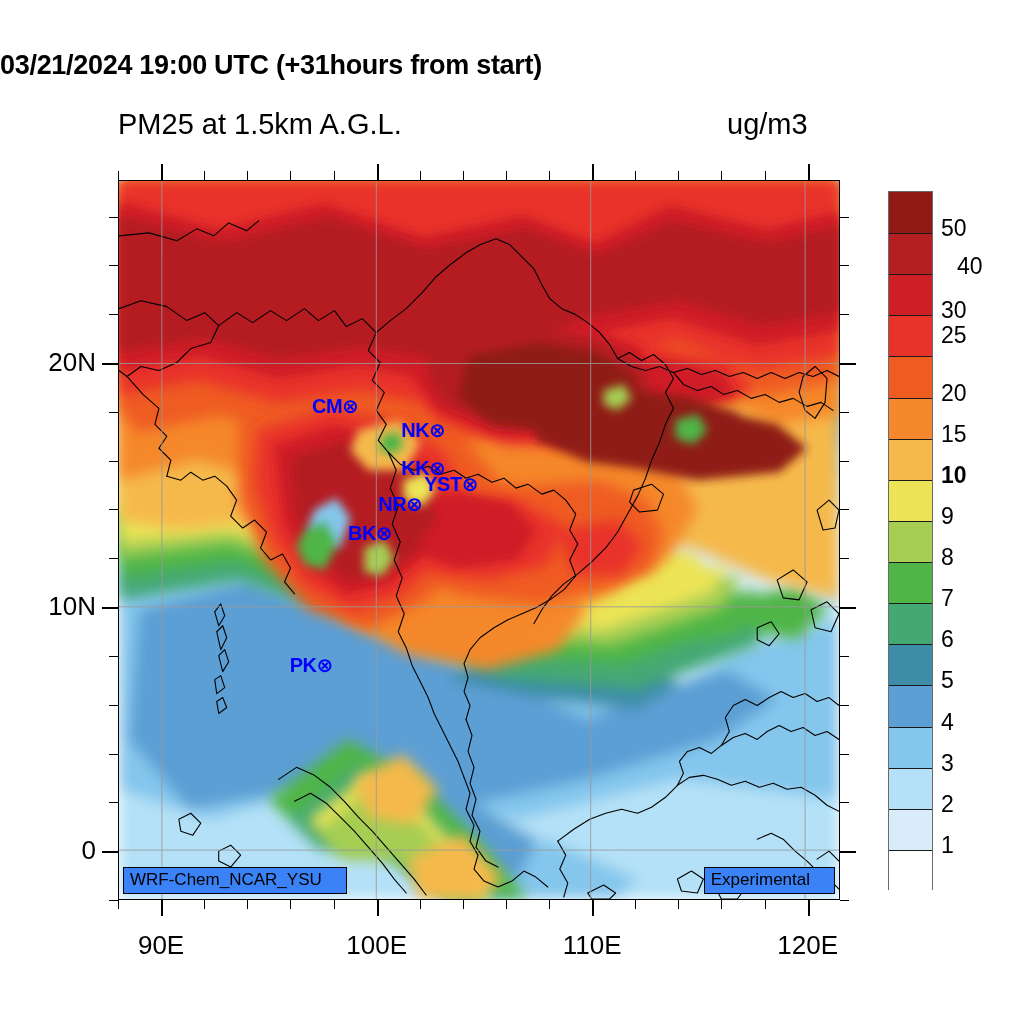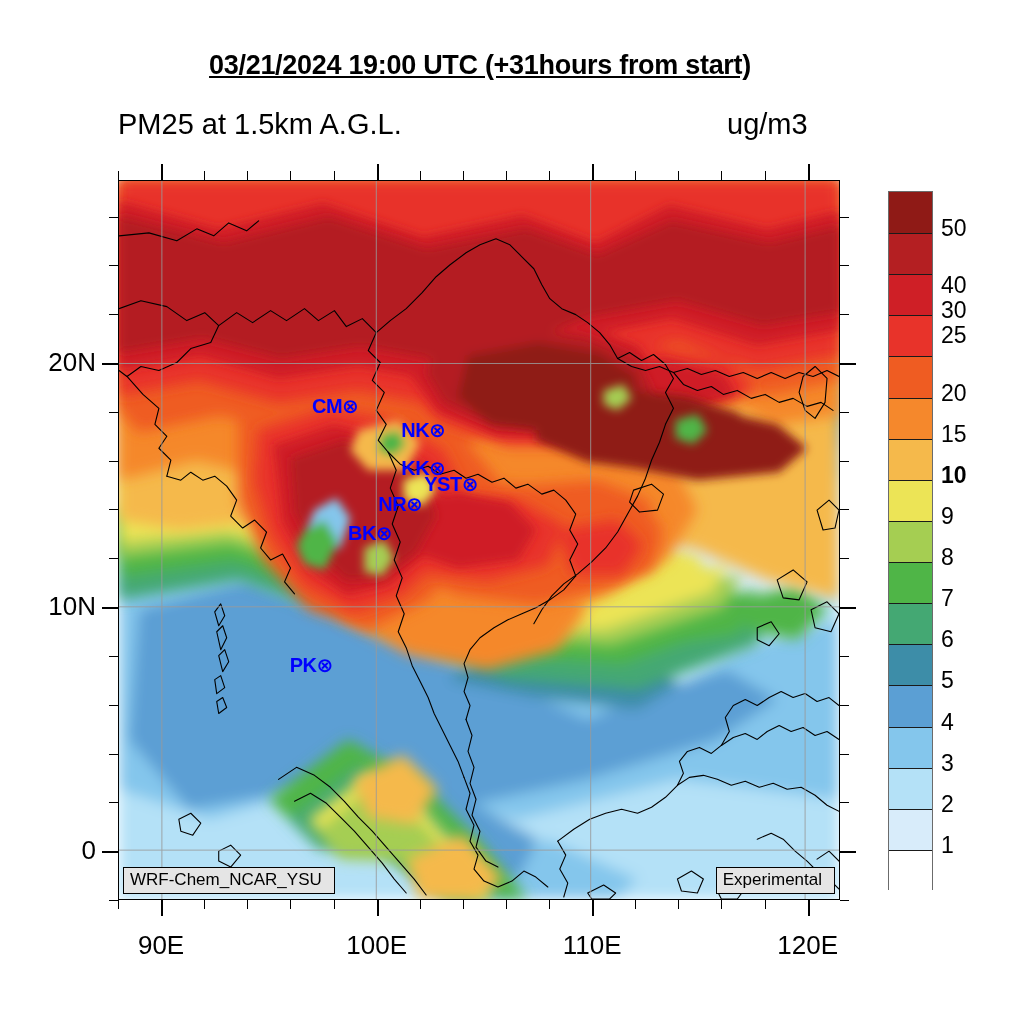--- a/index.html
+++ b/index.html
@@ -2,41 +2,41 @@
 <html><head>
 <meta charset="utf-8">
 <style>
   html,body{margin:0;padding:0;background:#ffffff;}
   body{width:1024px;height:1024px;position:relative;overflow:hidden;
        font-family:"Liberation Sans","DejaVu Sans",sans-serif;color:#000;}
 
   #page{position:absolute;left:0;top:0;width:1024px;height:1024px;}
 
   
-  .title-main{position:absolute;left:0;top:50px;width:960px;text-align:center;
-    font-size:27px;font-weight:bold;letter-spacing:-0.3px;white-space:nowrap;text-decoration:underline;}
+  .title-main{position:absolute;left:0;top:50px;width:960px;text-align:left;
+    font-size:27px;font-weight:bold;letter-spacing:-0.3px;white-space:nowrap;}
   .title-sub{position:absolute;left:118px;top:108px;font-size:29px;white-space:nowrap;}
   .units{position:absolute;left:727px;top:108px;font-size:29px;white-space:nowrap;}
 
   
   #plot{position:absolute;left:118px;top:180px;width:722px;height:720px;
         border:1.5px solid #000;box-sizing:border-box;overflow:hidden;background:#fff;}
   #plot svg{position:absolute;left:0;top:0;width:100%;height:100%;display:block;}
 
   
   .tick{position:absolute;background:#000;}
   .tk-b{width:1px;}
   .tk-l{height:1px;}
   .axlabel{position:absolute;font-size:26px;white-space:nowrap;}
   .xlab{text-align:center;}
   .ylab{text-align:right;}
 
   
-  .annbox{position:absolute;background:#e5e5e5;border:1px solid #000;
-    font-size:17px;padding:2px 12px 3px 6px;white-space:nowrap;line-height:1.15;}
+  .annbox{position:absolute;background:#3b82f6;border:1px solid #000;
+    font-size:17px;padding:2px 24px 3px 6px;white-space:nowrap;line-height:1.15;}
 
   
   .city{position:absolute;color:#0000ff;font-weight:bold;font-size:20px;
     white-space:nowrap;line-height:1;letter-spacing:-0.5px;}
 
   
   #cbar{position:absolute;left:888px;top:191px;width:45px;height:699px;
         border:1px solid #6b6b6b;box-sizing:border-box;}
   #cbar .band{position:absolute;left:0;width:100%;box-sizing:border-box;}
   #cbar .sep{position:absolute;left:0;width:100%;height:1px;background:#1a1a1a;}
@@ -380,21 +380,21 @@
       <div class="sep" style="top: 534.529px;"></div>
       <div class="band" style="top: 575.647px; height: 41.1176px; background: rgb(180, 225, 247);"></div>
       <div class="sep" style="top: 575.647px;"></div>
       <div class="band" style="top: 616.765px; height: 41.1176px; background: rgb(216, 236, 250);"></div>
       <div class="sep" style="top: 616.765px;"></div>
       <div class="band" style="top: 657.882px; height: 41.1176px; background: rgb(255, 255, 255);"></div>
       <div class="sep" style="top: 657.882px;"></div>
     </div>
   <div id="cbar-labels">
       <div class="cblabel" style="top: 217.118px;">50</div>
-      <div class="cblabel" style="top: 274px;">40</div>
+      <div class="cblabel" style="top: 255px; margin-left: 16px;">40</div>
       <div class="cblabel" style="top: 299.353px;">30</div>
       <div class="cblabel" style="top: 324px;">25</div>
       <div class="cblabel" style="top: 381.588px;">20</div>
       <div class="cblabel" style="top: 422.706px;">15</div>
       <div class="cblabel" style="top: 463.824px; font-weight: bold;">10</div>
       <div class="cblabel" style="top: 504.941px;">9</div>
       <div class="cblabel" style="top: 546.059px;">8</div>
       <div class="cblabel" style="top: 587.176px;">7</div>
       <div class="cblabel" style="top: 628.294px;">6</div>
       <div class="cblabel" style="top: 669.412px;">5</div>

